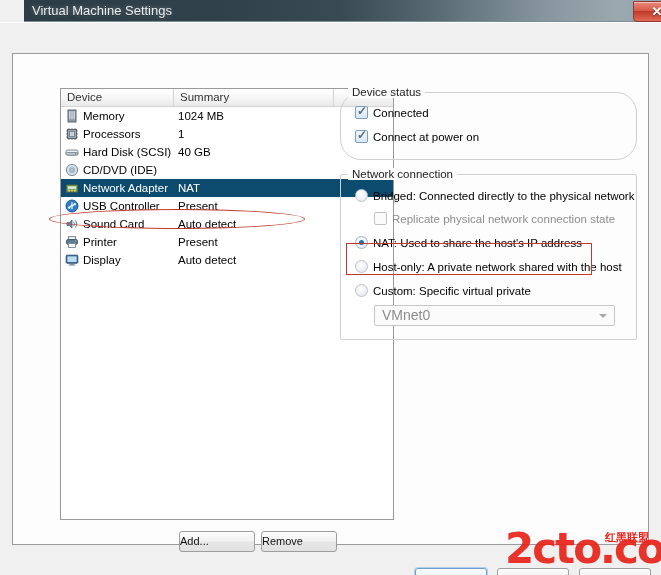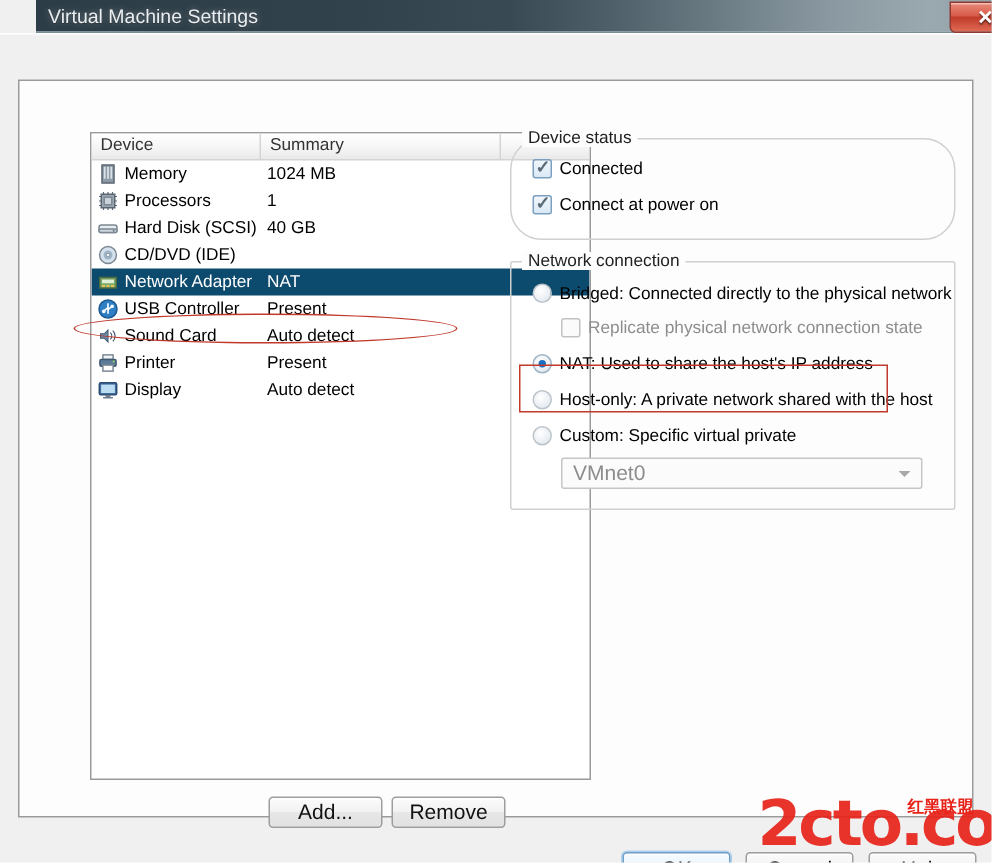--- a/index.html
+++ b/index.html
@@ -150,27 +150,27 @@
     font-size: 11.5px;
   }
   .dev-summary {
     position: absolute; left: 117px; top: 0;
     font-size: 11.5px;
   }
 
   
   .btn {
     font-family: "Liberation Sans", sans-serif;
-    font-size: 14px;
+    font-size: 11px;
     color: #111;
     background: linear-gradient(to bottom, #fbfbfb 0%, #f2f2f2 48%, #e6e6e6 52%, #e2e2e2 100%);
     border: 1px solid #9d9d9d;
     border-radius: 3px;
     box-sizing: border-box;
-    text-align: center;
+    text-align: left;
     cursor: pointer;
     box-shadow: inset 0 1px 0 #ffffff;
   }
   .btn-add {
     position: absolute; left: 166px; top: 477px;
     width: 76px; height: 21px; line-height: 19px;
   }
   .btn-remove {
     position: absolute; left: 248px; top: 477px;
     width: 76px; height: 21px; line-height: 19px;

